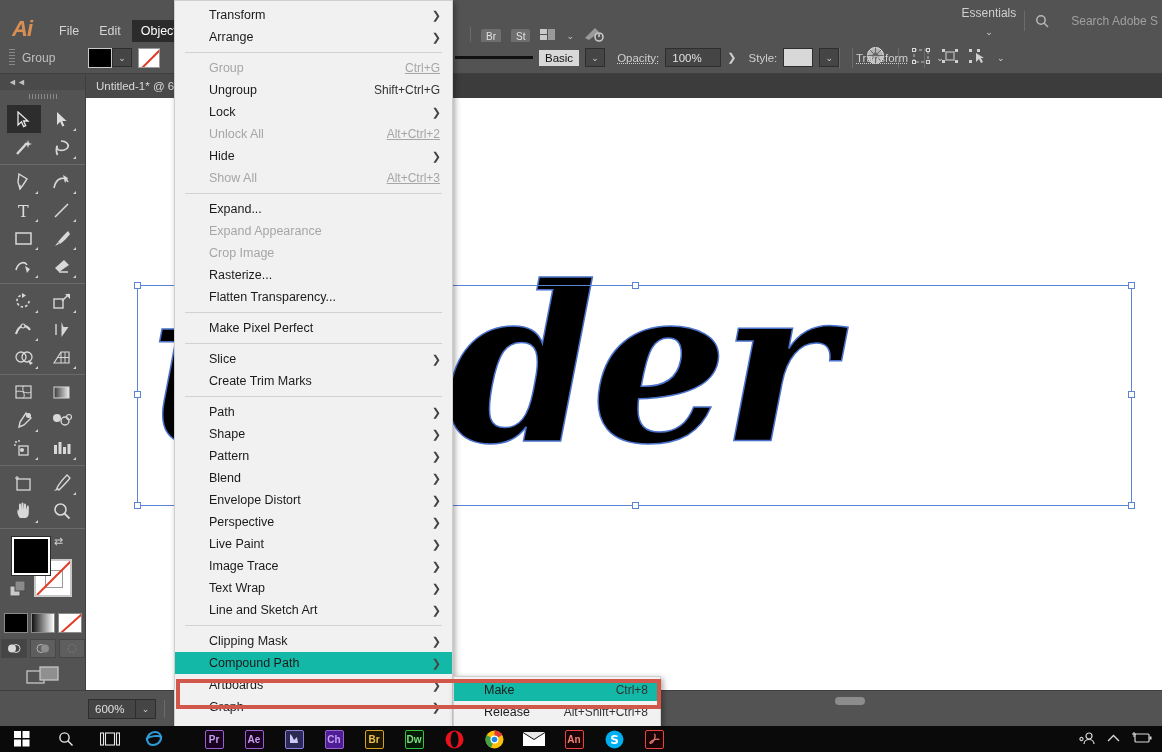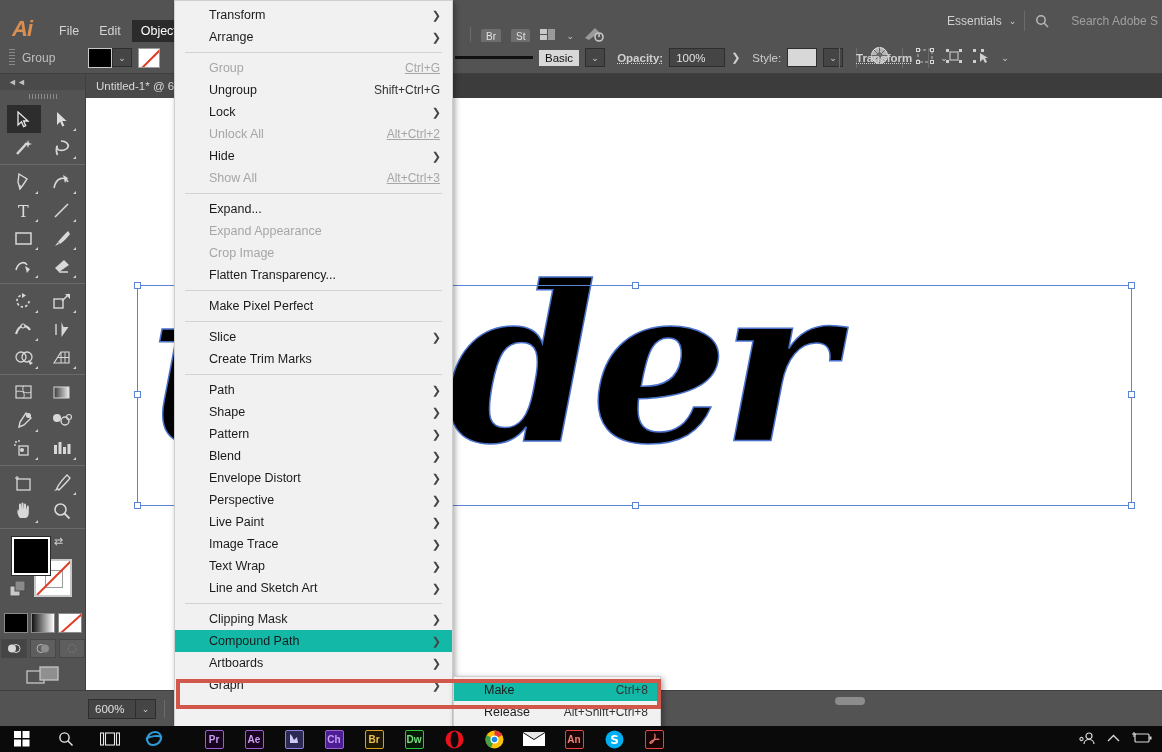--- a/index.html
+++ b/index.html
@@ -20,21 +20,21 @@
   .menu-item {
     color: #d4d4d4; font-size: 12.5px; padding: 4px 9px; margin-right: 2px;
   }
   .menu-item.active { background: #2b2b2b; color: #fff; }
   #menubar-right {
     position: absolute; right: 0; top: 0; height: 42px;
     display: flex; align-items: center;
   }
   #essentials {
     color: #d0d0d0; font-size: 12px; padding: 4px 8px; display: flex;
-    align-items: center; gap: 7px;
+    align-items: center; gap: 7px; flex-direction: column;
   }
   #menubar-divider { width: 1px; height: 20px; background: #6b6b6b; }
   #search-box {
     display: flex; align-items: center; gap: 22px;
     margin-left: 10px; margin-right: 4px;
   }
   #search-box .txt { color: #a0a0a0; font-size: 12px; }
   
   #tabstrip {
     position: absolute; top: 0; left: 455px; width: 707px; height: 12px;
@@ -60,21 +60,21 @@
   .none-swatch {
     width: 22px; height: 20px; background: #fff; border: 1px solid #9a9a9a;
     position: relative; overflow: hidden;
   }
   .none-swatch::after {
     content: ""; position: absolute; left: -4px; top: 9px; width: 32px;
     height: 2px; background: #e23b27; transform: rotate(-45deg);
   }
   .cb-divider { width: 1px; height: 20px; background: #6b6b6b; margin: 0 7px; }
   .cb-txt { color: #cfcfcf; font-size: 11.5px; }
-  .cb-txt.dotted { text-decoration: underline; text-decoration-style: dotted; font-weight: bold; }
+  .cb-txt.dotted { text-decoration: underline; text-decoration-style: dotted; }
   .cb-field {
     background: #454545; border: 1px solid #2e2e2e; color: #e0e0e0;
     font-size: 11.5px; padding: 2px 6px; height: 19px; line-height: 15px;
   }
   .stroke-preview { width: 78px; height: 3px; background: #111; }
   .basic-chip { background: #d8d8d8; color: #111; font-size: 11.5px; padding: 2px 6px; }
   .drop-btn {
     background: #454545; border: 1px solid #2e2e2e; width: 20px; height: 19px;
     display: flex; align-items: center; justify-content: center;
     color: #d0d0d0; font-size: 9px;
@@ -732,20 +732,23 @@
     <div class="mrow">
       <span class="lbl">Expand...</span>
     </div>
     <div class="mrow disabled">
       <span class="lbl">Expand Appearance</span>
     </div>
     <div class="mrow disabled">
       <span class="lbl">Crop Image</span>
     </div>
     <div class="mrow">
+      <span class="lbl">Rasterize...</span>
+    </div>
+    <div class="mrow">
       <span class="lbl">Flatten Transparency...</span>
     </div>
     <div class="msep"></div>
     <div class="mrow">
       <span class="lbl">Make Pixel Perfect</span>
     </div>
     <div class="msep"></div>
     <div class="mrow">
       <span class="lbl">Slice</span>
       <span class="arrow">❯</span>

